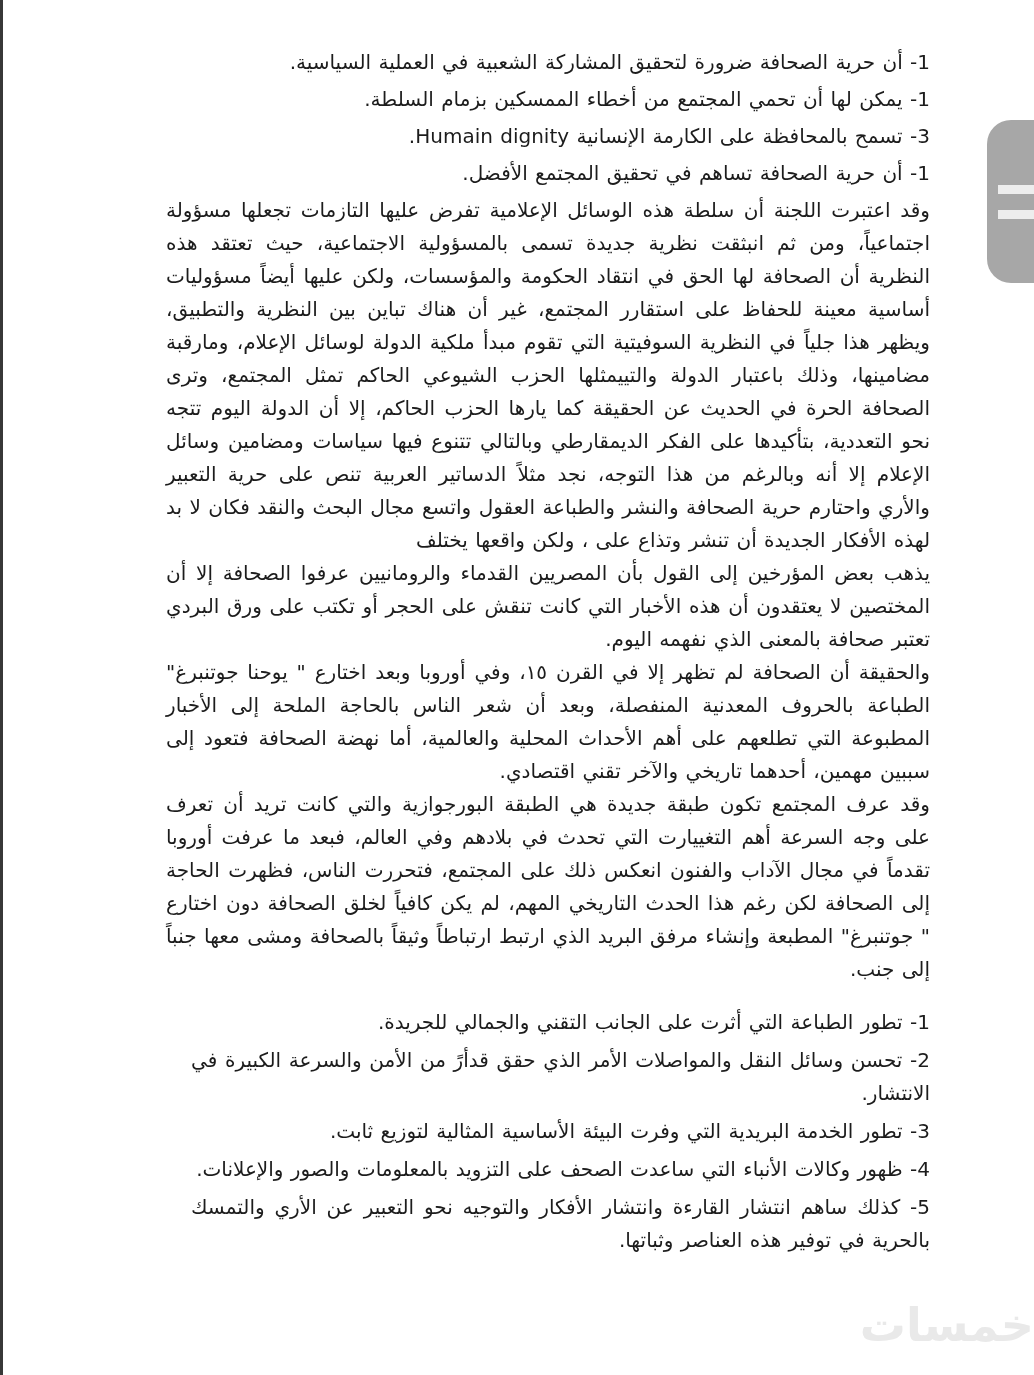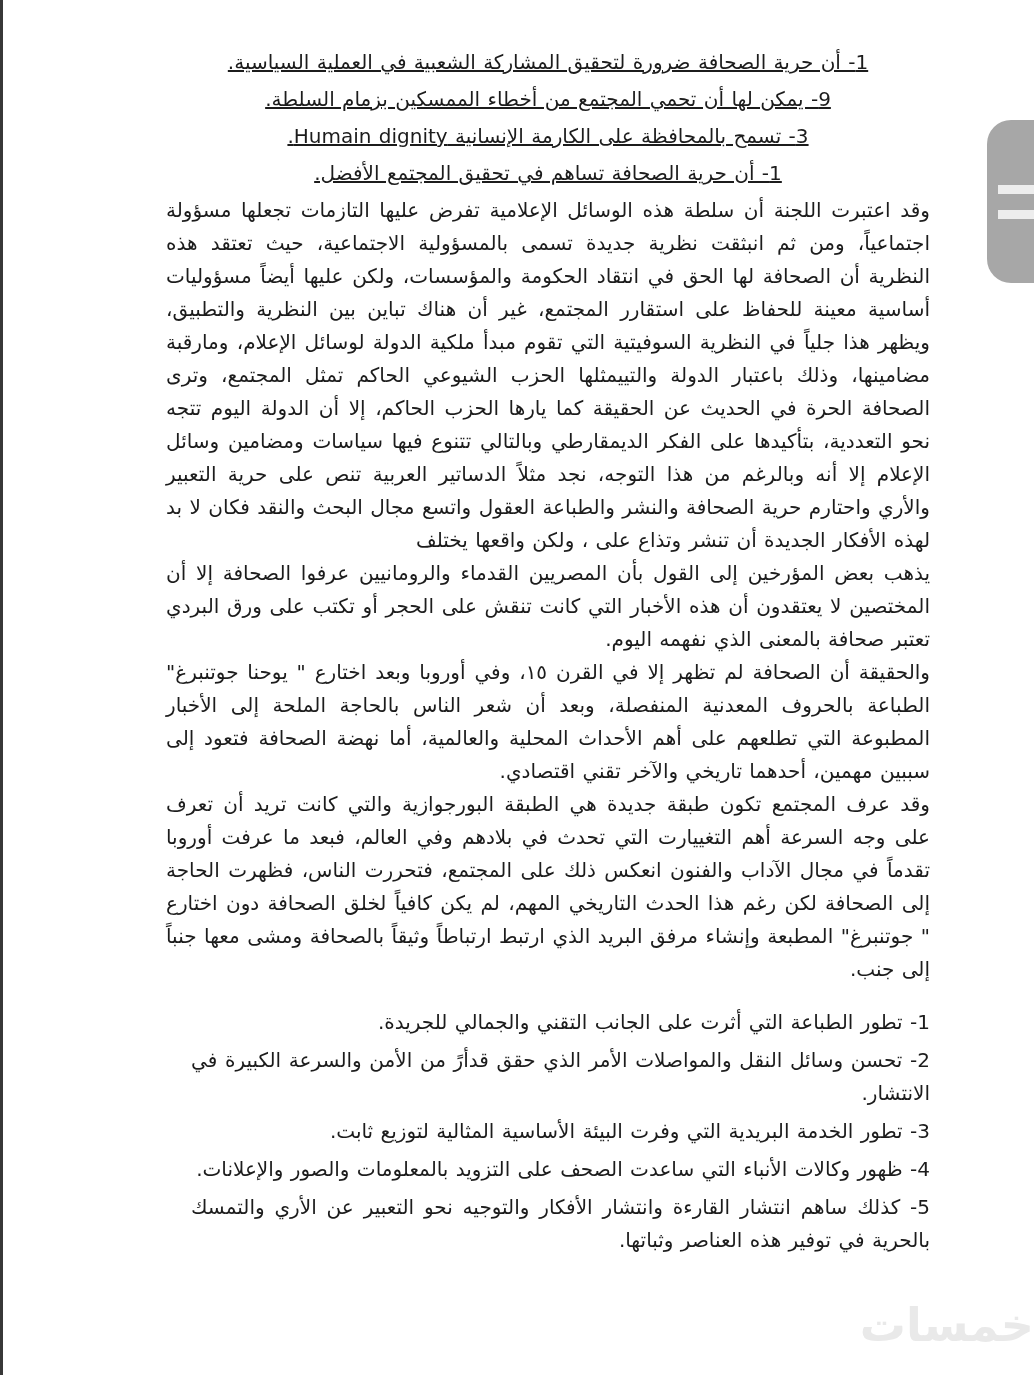--- a/index.html
+++ b/index.html
@@ -27,23 +27,22 @@
     top: 46px;
     right: 104px;
     left: 166px;
     direction: rtl;
     font-size: 20px;
     line-height: 33px;
     word-spacing: 1px;
   }
 
   .top-list .list-item {
-    text-align: center;
+    text-align: right;
     margin-bottom: 4px;
-    text-decoration: underline;
   }
 
   .paragraph {
     text-align: justify;
   }
 
   .bottom-list { margin-top: 20px; }
   .bottom-list .list-item {
     text-align: justify;
     margin-bottom: 5px;
@@ -87,21 +86,21 @@
 <body>
 
 <div class="page">
 
   <div class="edge-line"></div>
 
   <div class="content">
 
     <div class="top-list">
       <div class="list-item">1- أن حرية الصحافة ضرورة لتحقيق المشاركة الشعبية في العملية السياسية.</div>
-      <div class="list-item">9- يمكن لها أن تحمي المجتمع من أخطاء الممسكين بزمام السلطة.</div>
+      <div class="list-item">1- يمكن لها أن تحمي المجتمع من أخطاء الممسكين بزمام السلطة.</div>
       <div class="list-item">3- تسمح بالمحافظة على الكارمة الإنسانية Humain dignity.</div>
       <div class="list-item">1- أن حرية الصحافة تساهم في تحقيق المجتمع الأفضل.</div>
     </div>
 
     <div class="paragraph">وقد اعتبرت اللجنة أن سلطة هذه الوسائل الإعلامية تفرض عليها التازمات تجعلها مسؤولة اجتماعياً، ومن ثم انبثقت  نظرية جديدة تسمى بالمسؤولية الاجتماعية، حيث تعتقد هذه النظرية أن الصحافة لها الحق في انتقاد الحكومة والمؤسسات، ولكن عليها أيضاً مسؤوليات أساسية معينة للحفاظ على استقارر المجتمع، غير أن هناك تباين بين النظرية والتطبيق، ويظهر هذا جلياً في النظرية السوفيتية التي تقوم مبدأ ملكية الدولة لوسائل الإعلام، ومارقبة مضامينها، وذلك باعتبار الدولة والتييمثلها الحزب الشيوعي الحاكم تمثل المجتمع، وترى الصحافة الحرة في الحديث عن الحقيقة كما يارها الحزب الحاكم، إلا أن الدولة اليوم تتجه نحو التعددية، بتأكيدها على الفكر الديمقارطي وبالتالي تتنوع فيها سياسات ومضامين وسائل الإعلام إلا أنه وبالرغم من هذا التوجه، نجد مثلاً الدساتير العربية تنص على حرية التعبير والأري واحتارم حرية الصحافة والنشر والطباعة العقول واتسع مجال البحث والنقد فكان لا بد لهذه الأفكار الجديدة أن تنشر وتذاع على ، ولكن واقعها يختلف</div>
     <div class="paragraph">يذهب بعض المؤرخين إلى القول بأن المصريين القدماء والرومانيين عرفوا الصحافة إلا أن المختصين لا يعتقدون أن هذه الأخبار التي كانت تنقش على الحجر أو تكتب على ورق البردي تعتبر صحافة بالمعنى الذي نفهمه اليوم.</div>
     <div class="paragraph">والحقيقة أن الصحافة لم تظهر إلا في القرن ١٥،  وفي أوروبا وبعد اختارع " يوحنا  جوتنبرغ" الطباعة بالحروف المعدنية المنفصلة، وبعد أن شعر الناس بالحاجة الملحة إلى الأخبار المطبوعة التي تطلعهم على أهم الأحداث المحلية والعالمية، أما نهضة الصحافة فتعود إلى سببين مهمين، أحدهما تاريخي والآخر تقني اقتصادي.</div>
     <div class="paragraph">وقد عرف المجتمع تكون طبقة جديدة هي الطبقة البورجوازية والتي كانت تريد أن تعرف على وجه السرعة أهم التغييارت التي تحدث في بلادهم وفي العالم، فبعد ما عرفت أوروبا تقدماً في مجال الآداب والفنون انعكس ذلك على المجتمع، فتحررت الناس، فظهرت الحاجة إلى الصحافة لكن رغم هذا الحدث التاريخي المهم، لم يكن كافياً لخلق الصحافة دون اختارع  " جوتنبرغ" المطبعة وإنشاء مرفق البريد الذي ارتبط ارتباطاً وثيقاً بالصحافة ومشى معها جنباً إلى جنب.</div>
 
     <div class="bottom-list">

